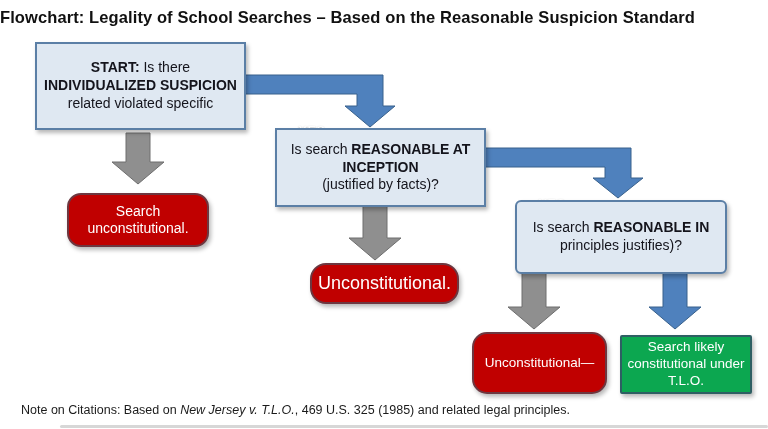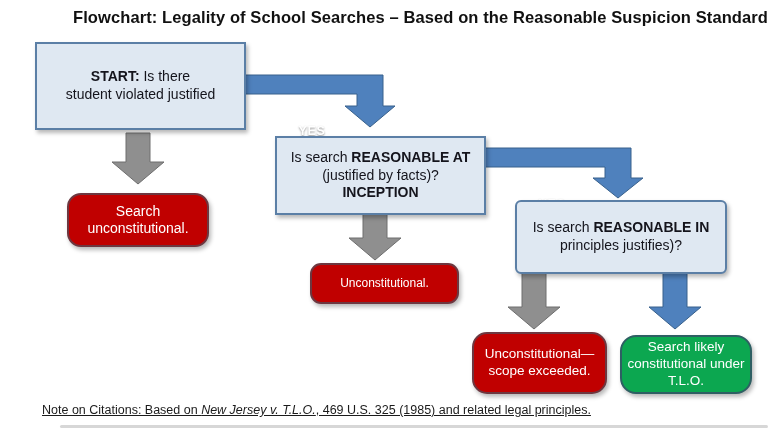--- a/index.html
+++ b/index.html
@@ -1,21 +1,21 @@
 <!DOCTYPE html>
 <html><head>
 <meta charset="utf-8">
 <style>
   html,body{margin:0;padding:0;background:#ffffff;}
   .stage{
     position:relative;width:768px;height:429px;background:#ffffff;overflow:hidden;
     font-family:"Liberation Sans","DejaVu Sans",sans-serif;color:#171717;
   }
   .title{
-    position:absolute;left:0;top:8px;width:100%;text-align:right;
+    position:absolute;left:0;top:8px;width:100%;text-align:left;
     font-size:16.5px;font-weight:bold;letter-spacing:.1px;color:#111;
   }
   .arrows{position:absolute;left:0;top:0;width:768px;height:429px;}
   .decision{
     position:absolute;border:2px solid;display:flex;align-items:center;justify-content:center;
     text-align:center;font-size:14px;line-height:1.28;color:#14141c;
     box-shadow:2px 3px 4px rgba(0,0,0,.28);
   }
   .decision .ln{width:100%;}
   .outcome{
@@ -23,21 +23,21 @@
     text-align:center;color:#ffffff;line-height:1.25;
     box-shadow:2px 3px 4px rgba(0,0,0,.28);
   }
   .outcome.red{border-color:#6d3740;}
   .outcome.green{border-color:#2e5f63;}
   .edge-label{
     position:absolute;transform:translateX(-50%);color:#ffffff;font-weight:bold;
     font-size:12.5px;letter-spacing:.6px;text-shadow:0 1px 2px rgba(0,0,0,.45);margin-top:48px;
   }
   .footnote{
-    position:absolute;left:42px;top:403px;font-size:12.5px;color:#1b1b1b;text-decoration:underline;
+    position:absolute;left:21px;top:403px;font-size:12.5px;color:#1b1b1b;
   }
   .bottom-bar{
     position:absolute;left:60px;right:0;bottom:1px;height:3px;
     background:#a6a6a6;opacity:.45;border-radius:2px;
   }
   b{font-weight:bold;}
 </style>
 </head>
 <body>
 
@@ -63,55 +63,55 @@
   <span class="edge-label" style="left:312px;top:76px;">YES</span>
   <span class="edge-label" style="left:138px;top:144px;">NO</span>
   <span class="edge-label" style="left:552px;top:149px;">YES</span>
   <span class="edge-label" style="left:376px;top:218px;">NO</span>
   <span class="edge-label" style="left:534px;top:288px;">NO</span>
   <span class="edge-label" style="left:676px;top:288px;">YES</span>
 
   <div class="decision" style="left: 35px; top: 42px; width: 207px; height: 84px; background: rgb(223, 232, 242); border-color: rgb(91, 127, 166);">
     <div>
       <div class="ln"><b>START:</b><span> Is there</span></div>
-      <div class="ln">student violated justified</div>
+      <div class="ln"><b>INDIVIDUALIZED SUSPICION</b></div>
+      <div class="ln">related violated specific</div>
     </div>
   </div>
 
-  <div class="decision" style="left: 275px; top: 128px; width: 207px; height: 75px; background: rgb(223, 232, 242); border-color: rgb(91, 127, 166); margin-top: 8px;">
+  <div class="decision" style="left: 275px; top: 128px; width: 207px; height: 75px; background: rgb(223, 232, 242); border-color: rgb(91, 127, 166);">
     <div>
       <div class="ln"><span>Is search </span><b>REASONABLE AT</b></div>
+      <div class="ln"><b>INCEPTION</b></div>
       <div class="ln">(justified by facts)?</div>
-      <div class="ln"><b>INCEPTION</b></div>
     </div>
   </div>
 
   <div class="decision" style="left: 515px; top: 200px; width: 208px; height: 70px; background: rgb(223, 232, 242); border-color: rgb(91, 127, 166); border-radius: 6px;">
     <div>
       <div class="ln"><span>Is search </span><b>REASONABLE IN</b></div>
       <div class="ln">principles justifies)?</div>
     </div>
   </div>
 
   <div class="outcome red" style="left: 67px; top: 193px; width: 138px; height: 50px; border-radius: 14px; font-size: 14px; background: rgb(192, 0, 0);">
     <div>Search unconstitutional.</div>
   </div>
 
-  <div class="outcome red" style="left: 310px; top: 263px; width: 145px; height: 37px; border-radius: 11px; font-size: 12px; background: rgb(192, 0, 0);">
+  <div class="outcome red" style="left: 310px; top: 263px; width: 145px; height: 37px; border-radius: 16px; font-size: 18px; background: rgb(192, 0, 0);">
     <div>Unconstitutional.</div>
   </div>
 
   <div class="outcome red" style="left: 472px; top: 332px; width: 131px; height: 58px; border-radius: 15px; font-size: 13.5px; background: rgb(192, 0, 0); justify-content: center;">
     <div>
       <div>Unconstitutional—</div>
-      <div>scope exceeded.</div>
     </div>
   </div>
 
-  <div class="outcome green" style="left: 620px; top: 335px; width: 128px; height: 55px; border-radius: 16px; font-size: 13.5px; background: rgb(12, 167, 80);">
+  <div class="outcome green" style="left: 620px; top: 335px; width: 128px; height: 55px; border-radius: 2px; font-size: 13.5px; background: rgb(12, 167, 80);">
     <div>Search likely constitutional under T.L.O.</div>
   </div>
 
   <div class="footnote">
     <span>Note on Citations: Based on </span><i>New Jersey v. T.L.O.</i><span>, 469 U.S. 325 (1985) and related legal principles.</span>
   </div>
 
   <div class="bottom-bar"></div>
 
 </div>

